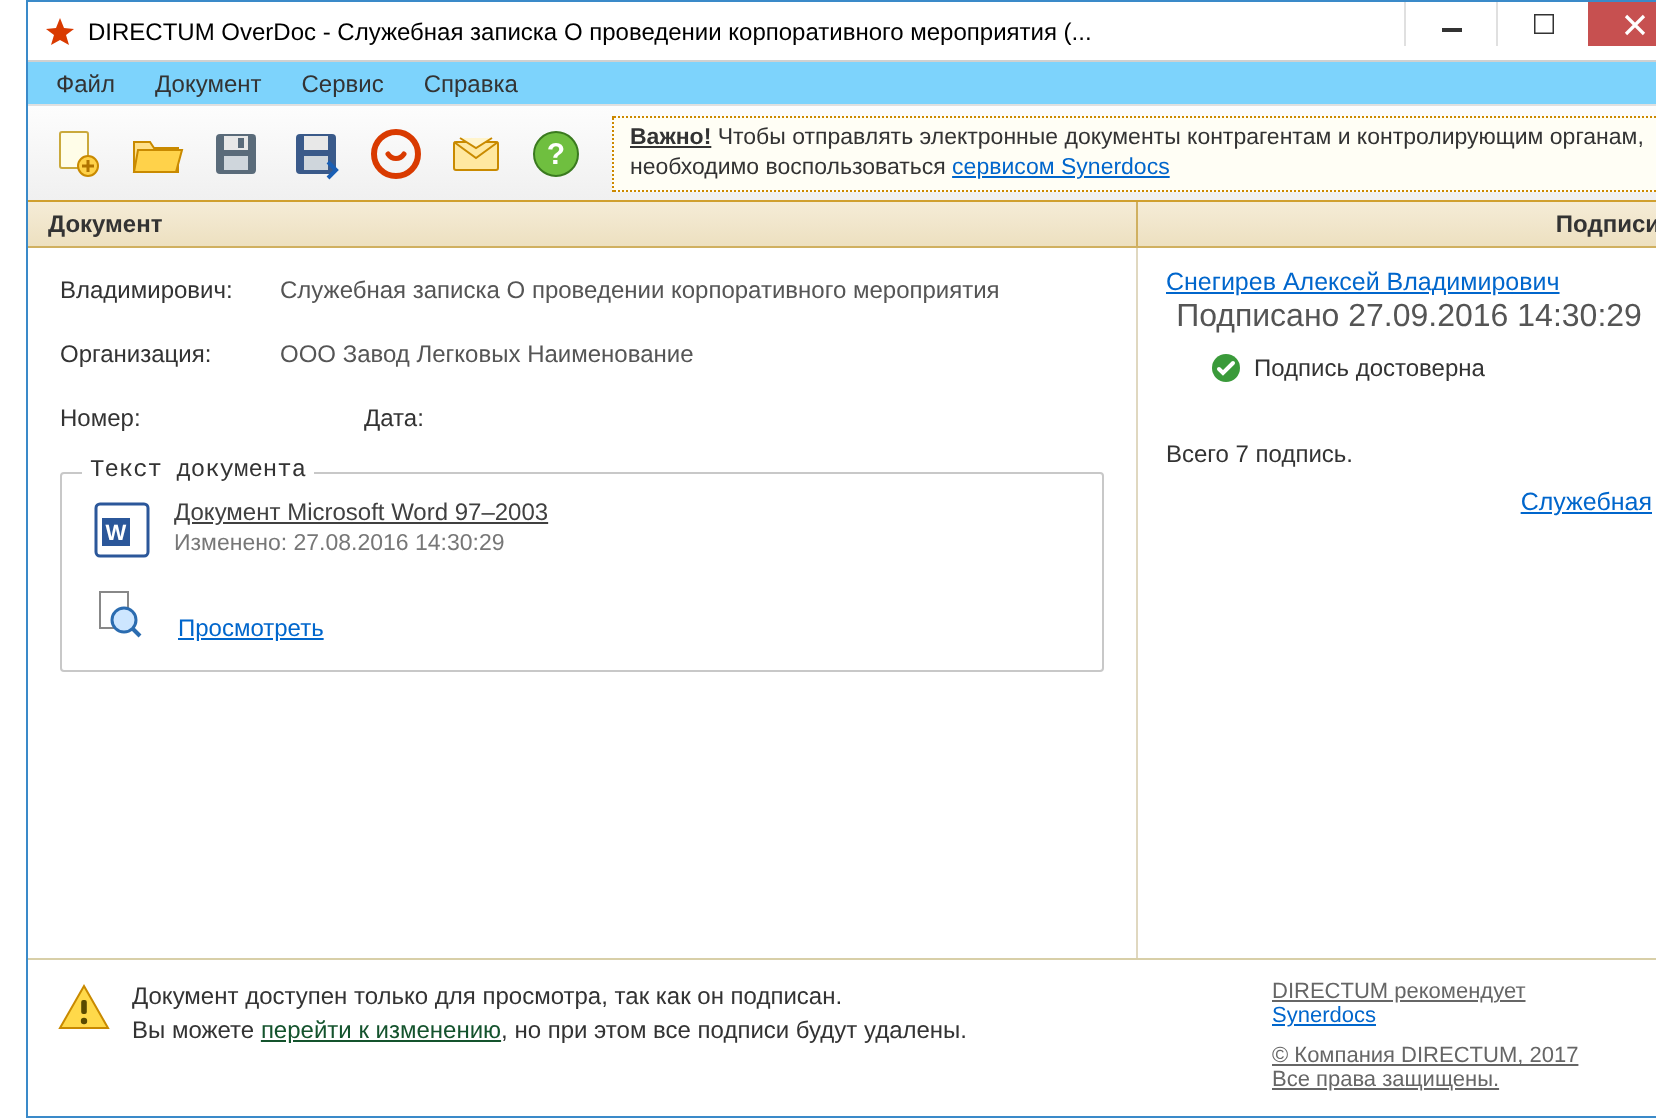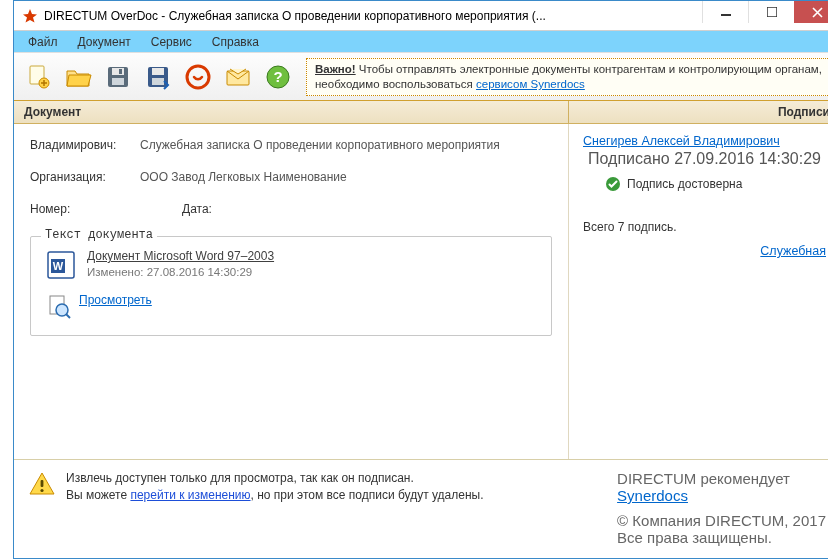--- a/index.html
+++ b/index.html
@@ -36,35 +36,35 @@
   .field-value { flex: 1; color: #555; }
   .field-row.inline { display: flex; gap: 92px; margin-bottom: 14px; }
   
   .groupbox { border: 1px solid #c8c8c8; border-radius: 2px; padding: 12px 14px 14px 14px; margin-top: 6px; position: relative; }
   .groupbox .legend { position: absolute; top: -9px; left: 10px; background: #fff; padding: 0 4px; font-size: 12px; font-family: Liberation Mono, monospace; }
   .doc-row { display: flex; align-items: flex-start; gap: 10px; margin-bottom: 12px; }
   .doc-icon { width: 32px; height: 32px; flex-shrink: 0; }
   .doc-link { color: #404040; text-decoration: underline; cursor: pointer; display: block; }
   .doc-meta { color: #777; font-size: 11.5px; margin-top: 3px; }
   .actions { display: flex; gap: 28px; align-items: center; }
-  .action { display: flex; align-items: flex-start; gap: 6px; }
+  .action { display: flex; align-items: flex-end; gap: 16px; }
   .action a { color: #0066cc; text-decoration: underline; cursor: pointer; }
   
   .sig-link { color: #0066cc; text-decoration: underline; cursor: pointer; font-size: 12.5px; }
   .sig-meta { color: #555; text-align: center; font-size: 16px; margin-top: 2px; }
   .sig-status { display: flex; align-items: center; gap: 6px; margin-top: 8px; margin-left: 22px; }
   .sig-total { margin-top: 28px; }
   .sign-btn-row { text-align: right; margin-top: 10px; }
   
   .footer { border-top: 1px solid #d8cfa8; display: flex; padding: 10px 14px 12px 14px; background: #fff; }
   .footer-left { display: flex; gap: 10px; flex: 1; }
   .warn-icon { width: 28px; height: 28px; flex-shrink: 0; }
   .footer-text { font-size: 12px; line-height: 1.45; color: #333; }
-  .footer-text a { color: #1d4ed8; text-decoration: underline; cursor: pointer; }
-  .footer-right { text-align: left; font-size: 15px; color: #666; min-width: 190px; }
+  .footer-text a { color: #14532d; text-decoration: underline; cursor: pointer; }
+  .footer-right { text-align: left; font-size: 11px; color: #666; min-width: 190px; text-decoration: underline; }
   .footer-right a { color: #0066cc; text-decoration: underline; cursor: pointer; }
   
   svg { display: block; }
 </style>
 </head>
 <body>
 
 <div class="window">
 
   <div class="titlebar">
@@ -232,21 +232,21 @@
   <div class="footer">
     <div class="footer-left">
       <div class="warn-icon">
         <svg width="28" height="28" viewBox="0 0 28 28">
             <path d="M14 3L26 24H2z" fill="#ffd94a" stroke="#c98a00"></path>
             <rect x="12.6" y="10" width="2.8" height="7" rx="1" fill="#5a4a00"></rect>
             <circle cx="14" cy="20.5" r="1.6" fill="#5a4a00"></circle>
           </svg>
       </div>
       <div class="footer-text">
-        <span>Извлечь доступен только для просмотра, так как он подписан.</span><br>
+        <span>Документ доступен только для просмотра, так как он подписан.</span><br>
         <span>Вы можете </span><a>перейти к изменению</a><span>, но при этом все подписи будут удалены.</span>
       </div>
     </div>
     <div class="footer-right">
       <div>DIRECTUM рекомендует</div>
       <a>Synerdocs</a>
       <div style="margin-top:8px">© Компания DIRECTUM, 2017</div>
       <div>Все права защищены.</div>
     </div>
   </div>

